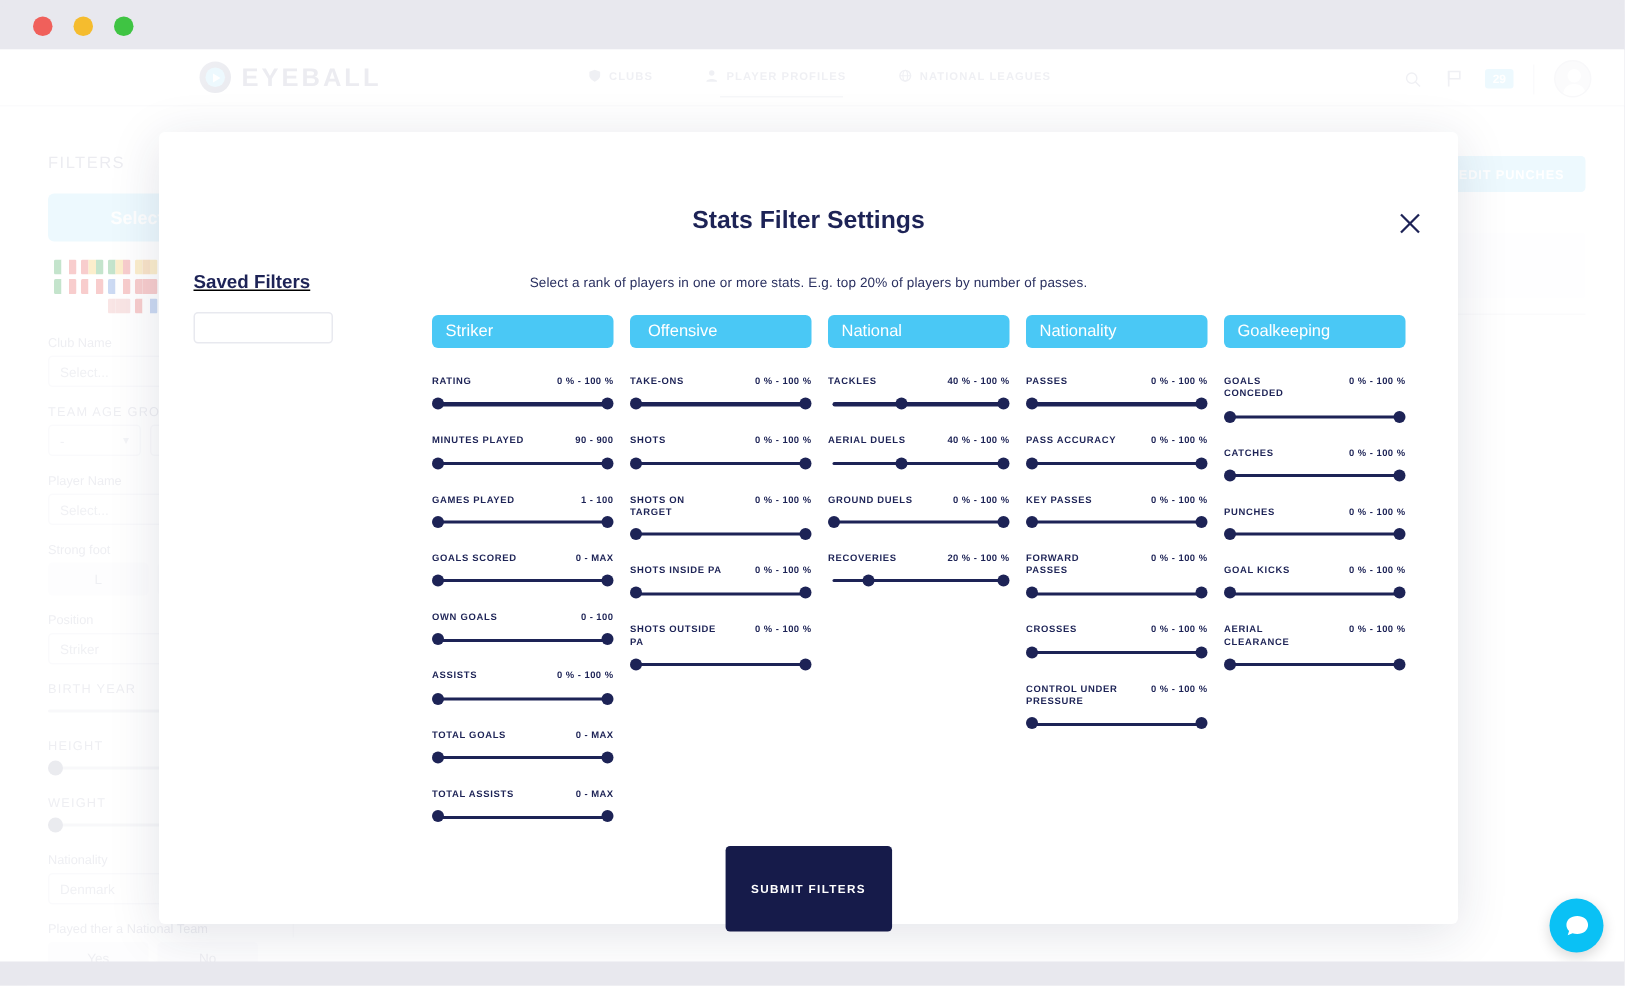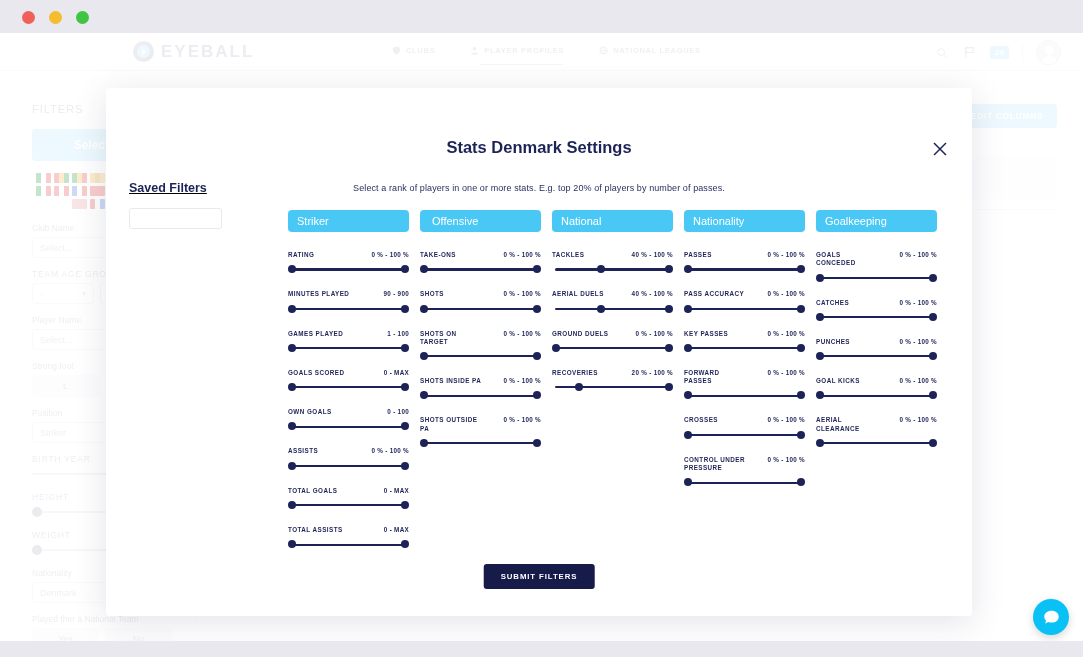--- a/index.html
+++ b/index.html
@@ -174,21 +174,21 @@
     line-height: 1.32; max-width: 64px;
   }
   .stat-val { font-size: 6.3px; font-weight: bold; letter-spacing: .3px; color: #1d2356; white-space: nowrap; }
   .slider { position: relative; height: 9px; }
   .s-track { position: absolute; left: 3px; right: 3px; top: 3.2px; height: 2.1px; background: #1d2356; border-radius: 2px; }
   .s-knob { position: absolute; top: 0px; width: 8px; height: 8px; border-radius: 50%; background: #1d2356; }
 
   .submit-btn {
     position: absolute; left: 50%; transform: translateX(-50%); top: 476px;
     background: #161b4a; color: #ffffff; font-size: 7.8px; font-weight: bold;
-    letter-spacing: .9px; padding: 8px 17px; border-radius: 3px; border: none;
+    letter-spacing: .9px; padding: 24px 17px; border-radius: 3px; border: none;
     cursor: pointer; font-family: "Liberation Sans", sans-serif;
   }
 
   .chat-bubble {
     position: absolute; right: 14px; bottom: 22px; width: 36px; height: 36px;
     border-radius: 50%; background: #0ac1f5;
     display: flex; align-items: center; justify-content: center;
     box-shadow: 0 3px 9px rgba(0,0,0,0.16);
   }
 </style>
@@ -260,21 +260,21 @@
               <path d="M3 1.8 H11 V7 H3 Z" fill="none" stroke="#c6c8d6" stroke-width="1.2"></path>
             </svg>
         </div>
         <div class="badge29">29</div>
         <div class="nav-sep"></div>
         <div class="avatar"></div>
       </div>
     </div>
 
     <div class="content-divider"></div>
-    <div class="edit-cols-btn">EDIT COLUMNS</div>
+    <div class="edit-cols-btn">EDIT PUNCHES</div>
     <div class="bg-note">ther active</div>
     <div class="bg-rule"></div>
 
     <div class="sidebar">
       <div class="side-title">FILTERS</div>
       <div class="side-cta">Select the</div>
       <div class="flags" id="flags-host">
           <div class="flag">
             <span style="background: rgb(46, 158, 74);"></span>
             <span style="background: rgb(255, 255, 255);"></span>
@@ -416,21 +416,21 @@
       <div class="fld-label">Played ther a National Team</div>
       <div class="yn">
         <div class="yn-btn">Yes</div>
         <div class="yn-btn">No</div>
       </div>
     </div>
 
     <div class="overlay"></div>
 
     <div class="modal">
-      <div class="modal-title">Stats Denmark Settings</div>
+      <div class="modal-title">Stats Filter Settings</div>
       <div class="modal-close">
         <svg viewBox="0 0 16 16" width="16" height="16">
           <line x1="2" y1="2" x2="14" y2="14" stroke="#1d2356" stroke-width="1.5"></line>
           <line x1="14" y1="2" x2="2" y2="14" stroke="#1d2356" stroke-width="1.5"></line>
         </svg>
       </div>
       <div class="modal-sub">Select a rank of players in one or more stats. E.g. top 20% of players by number of passes.</div>
 
       <div class="saved-wrap">
         <div class="saved-title">Saved Filters</div>

